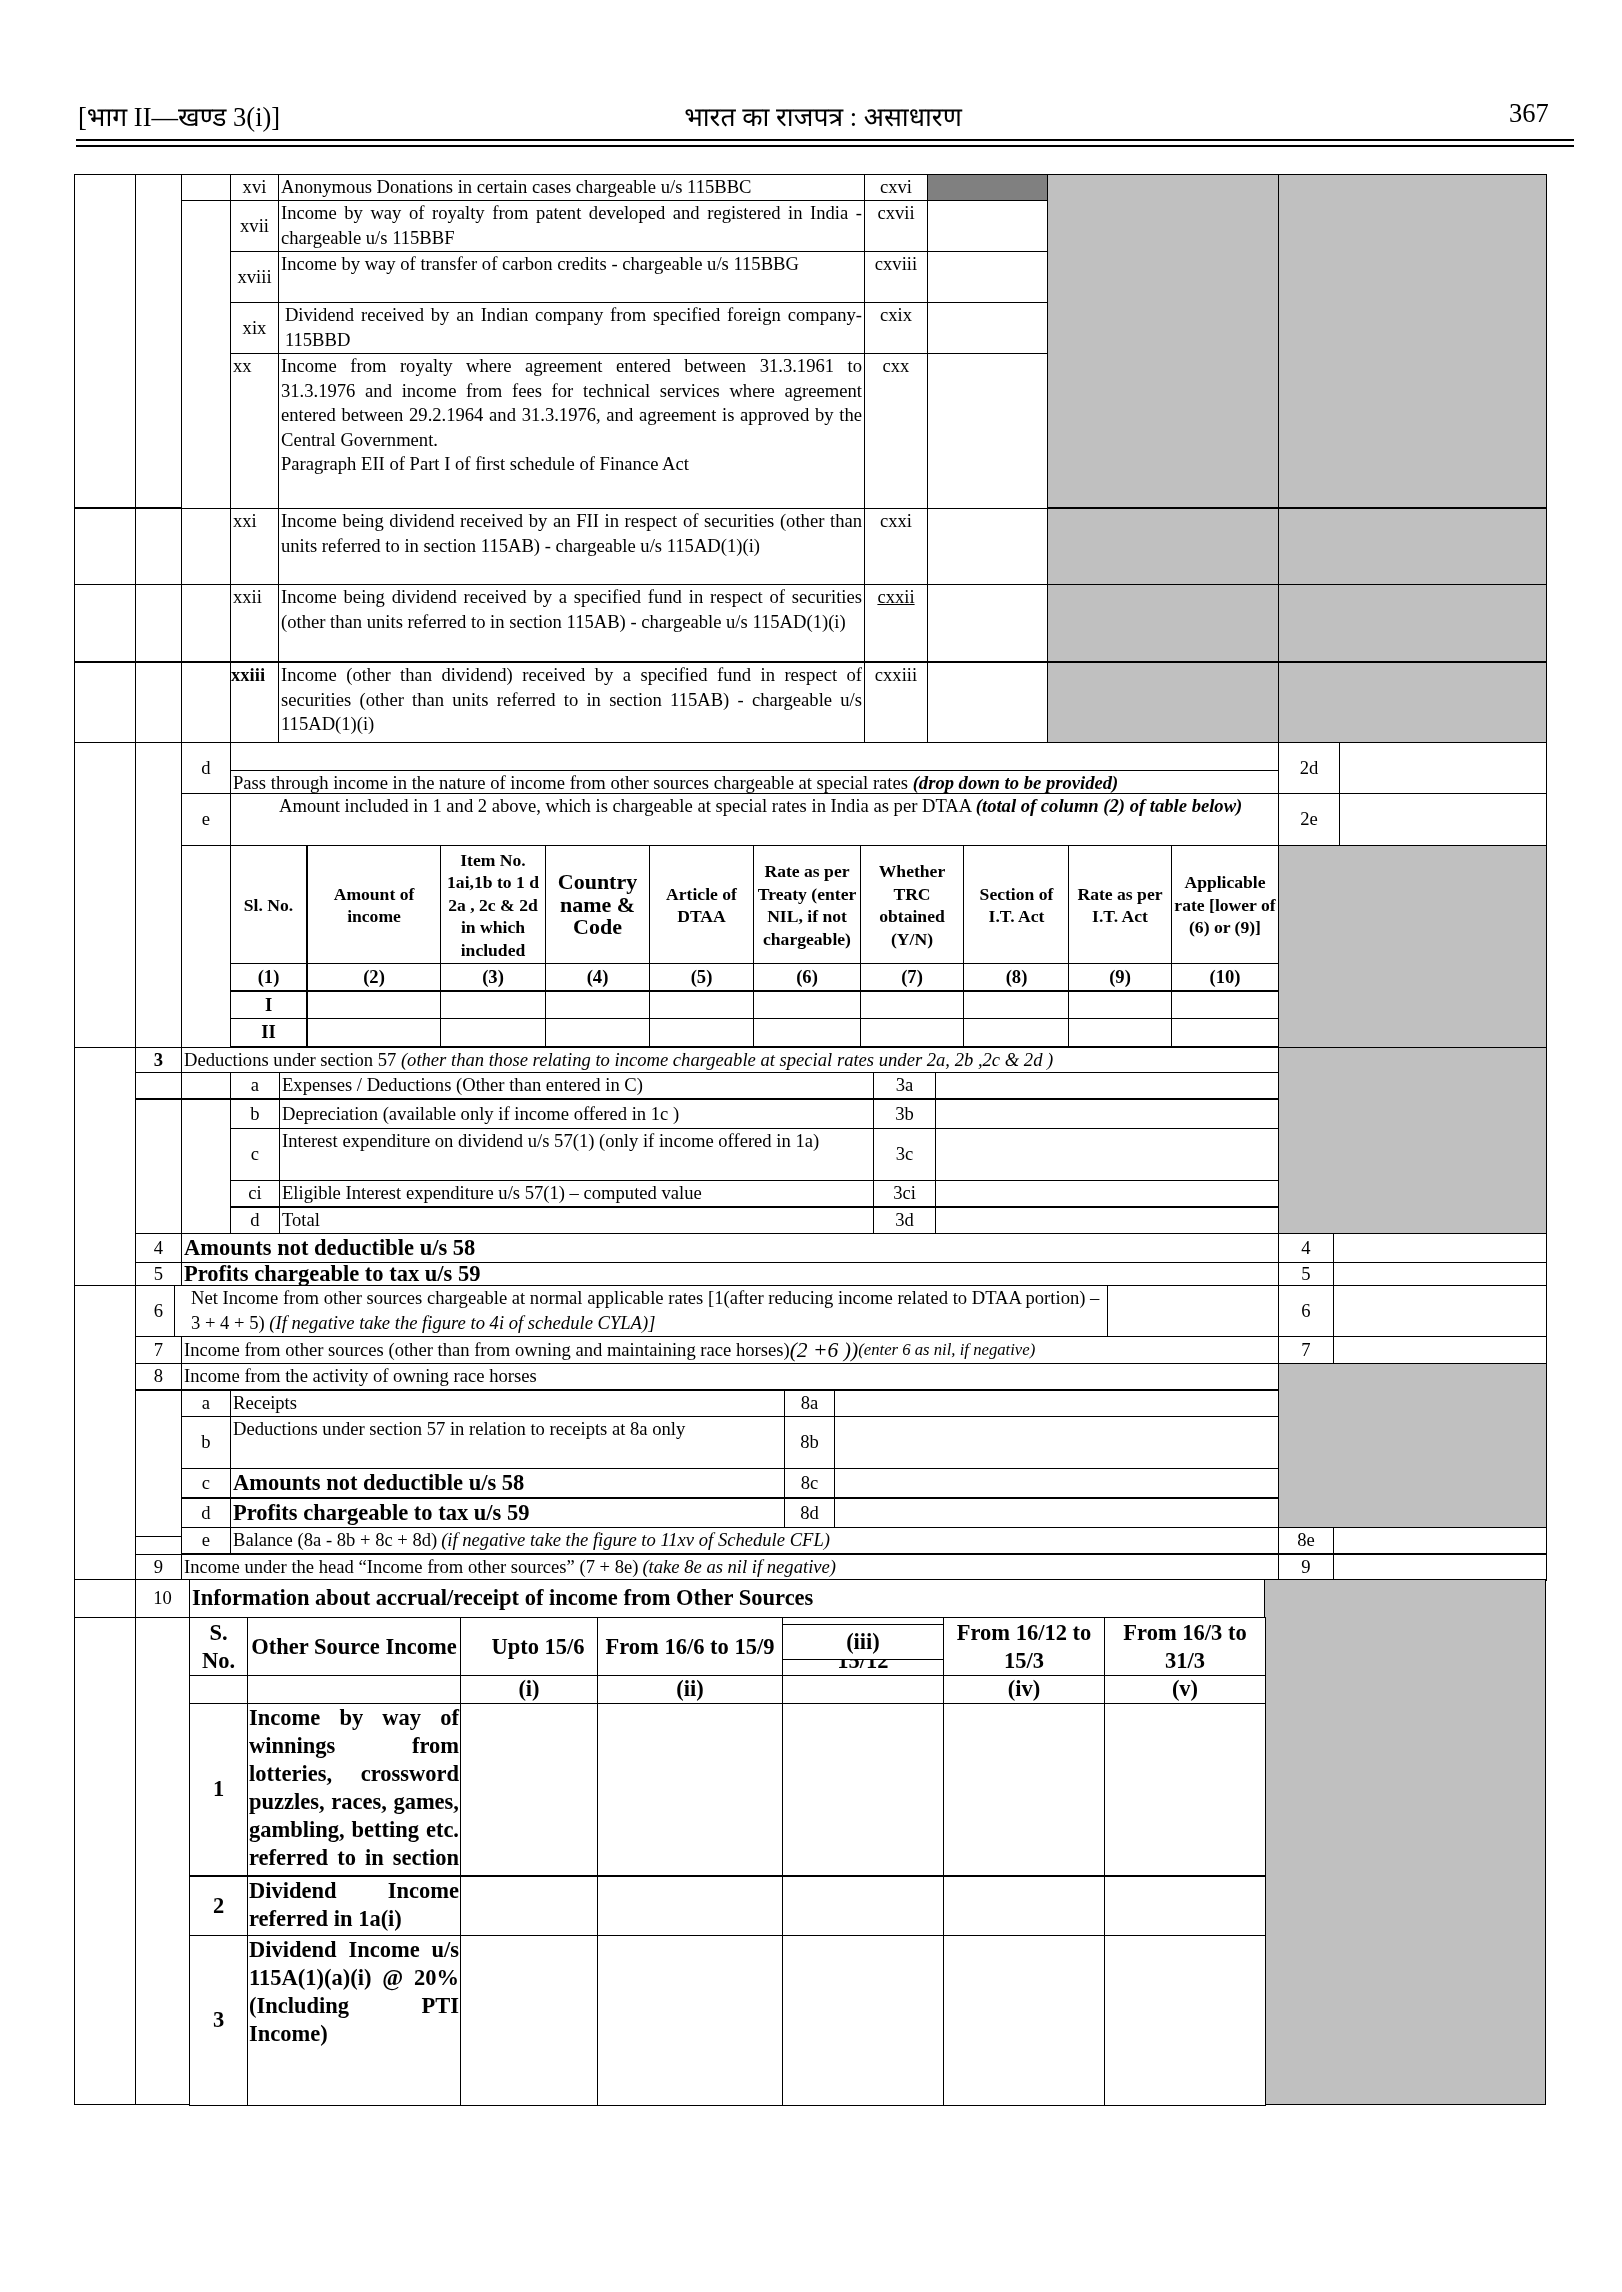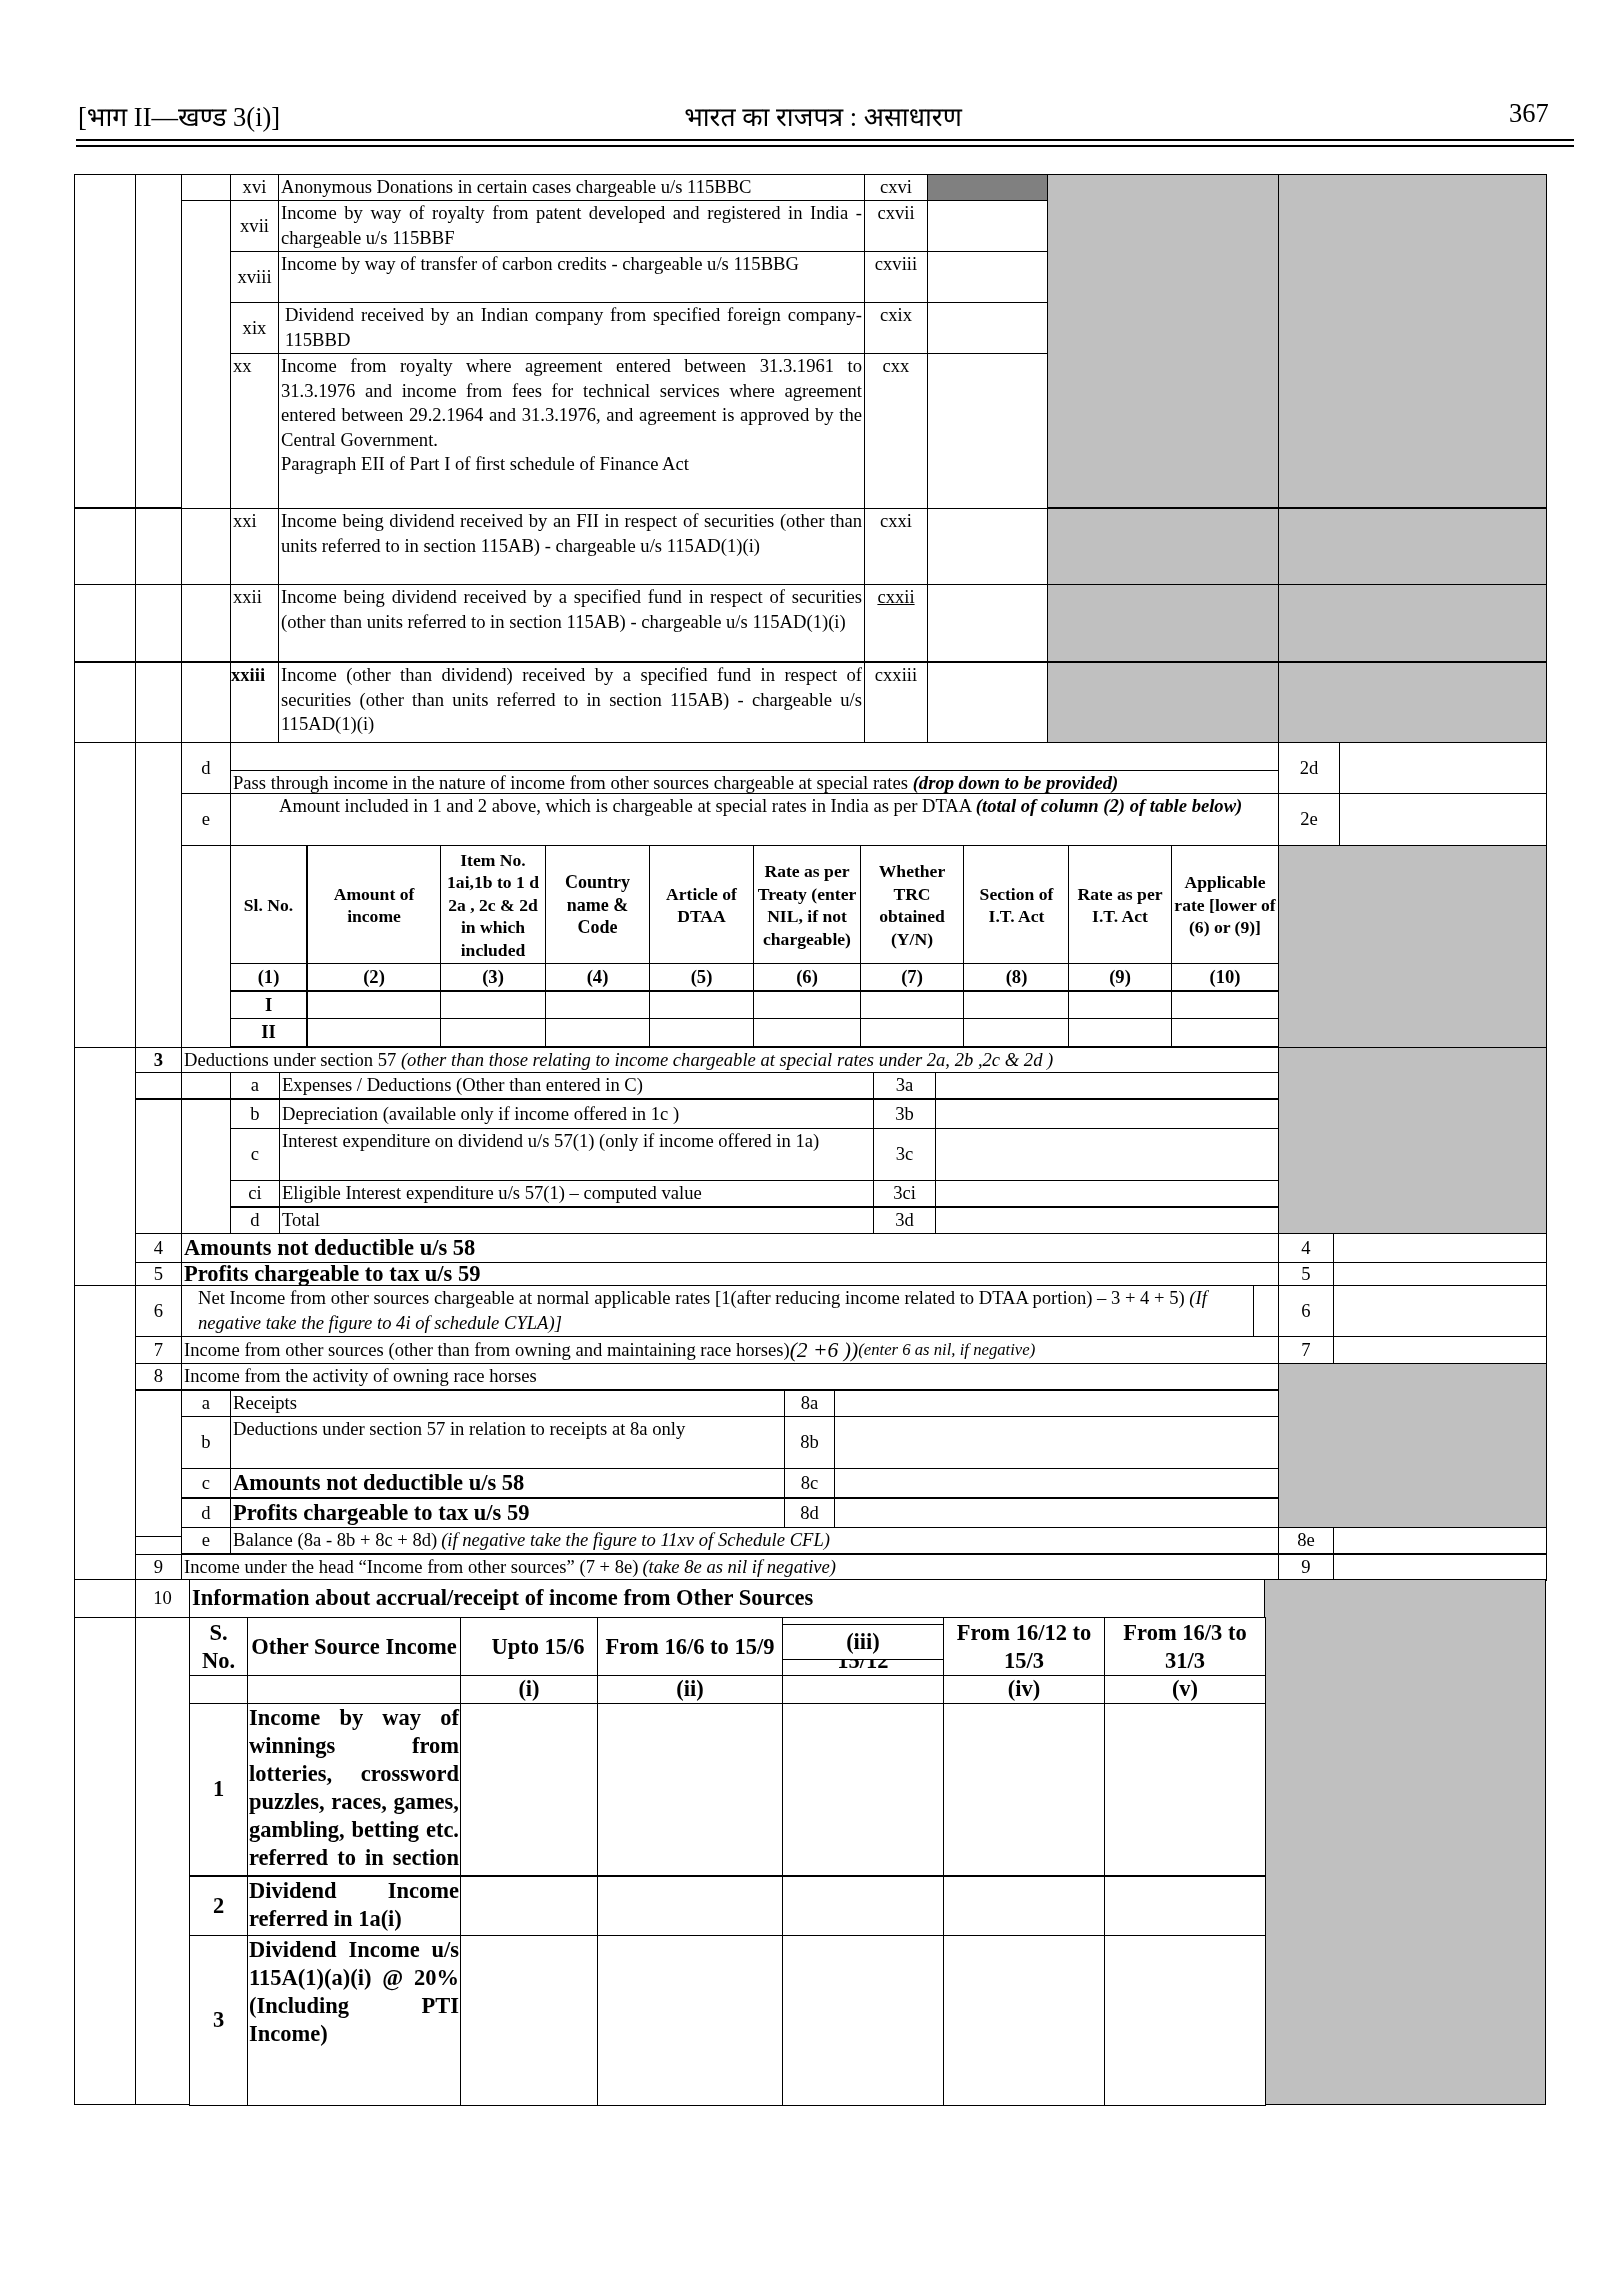--- a/index.html
+++ b/index.html
@@ -108,21 +108,21 @@
 <div class="c" style="left:1339px;top:793px;width:208px;height:53px;"></div>
 
 <div class="c" style="left:181px;top:845px;width:50px;height:203px;"></div>
 <div class="c g" style="left:1278px;top:845px;width:269px;height:203px;"></div>
 
 <div>
 
   <div class="c ctr b" style="left:230px;top:845px;width:77px;height:120px;font-size:17.6px;line-height:22.5px;">Sl. No.</div>
   <div class="c ctr b" style="left:307px;top:845px;width:134px;height:120px;font-size:17.6px;line-height:22.5px;">Amount of income</div>
   <div class="c ctr b" style="left:440px;top:845px;width:106px;height:120px;font-size:17.6px;line-height:22.5px;padding:0;">Item No. 1ai,1b to 1 d 2a , 2c &amp; 2d in which included</div>
-  <div class="c ctr b" style="left:545px;top:845px;width:105px;height:120px;font-size:18px;line-height:22.5px;">Country name &amp; Code</div>
+  <div class="c ctr b" style="left:545px;top:845px;width:105px;height:120px;font-size:22px;line-height:22.5px;">Country name &amp; Code</div>
   <div class="c ctr b" style="left:649px;top:845px;width:105px;height:120px;font-size:17.6px;line-height:22.5px;">Article of DTAA</div>
   <div class="c ctr b" style="left:753px;top:845px;width:108px;height:120px;font-size:17.6px;line-height:22.5px;padding:0;">Rate as per Treaty (enter NIL, if not chargeable)</div>
   <div class="c ctr b" style="left:860px;top:845px;width:104px;height:120px;font-size:17.6px;line-height:22.5px;">Whether TRC obtained (Y/N)</div>
   <div class="c ctr b" style="left:963px;top:845px;width:107px;height:120px;font-size:17.6px;line-height:22.5px;">Section of I.T. Act</div>
   <div class="c ctr b" style="left:1068px;top:845px;width:104px;height:120px;font-size:17.6px;line-height:22.5px;padding:0;">Rate as per I.T. Act</div>
   <div class="c ctr b" style="left:1171px;top:845px;width:108px;height:120px;font-size:17.6px;line-height:22.5px;padding:0;">Applicable rate [lower of (6) or (9)]</div>
 
   <div class="c ctr b" style="left:230px;top:963px;width:77px;height:28px;">(1)</div>
   <div class="c ctr b" style="left:307px;top:963px;width:134px;height:28px;">(2)</div>
   <div class="c ctr b" style="left:440px;top:963px;width:106px;height:28px;">(3)</div>
@@ -200,21 +200,21 @@
 <div class="c" style="left:1333px;top:1233px;width:214px;height:30px;"></div>
 
 <div class="c ctr" style="left:135px;top:1262px;width:47px;height:23.5px;">5</div>
 <div class="c vc b big" style="left:181px;top:1262px;width:1098px;height:23.5px;">Profits chargeable to tax u/s 59</div>
 <div class="c ctr" style="left:1278px;top:1262px;width:56px;height:23.5px;">5</div>
 <div class="c" style="left:1333px;top:1262px;width:214px;height:23.5px;"></div>
 
 <div class="c" style="left:74px;top:1285px;width:62px;height:305px;"></div>
 
 <div class="c ctr" style="left:135px;top:1285px;width:47px;height:52px;">6</div>
-<div class="c" style="left:181px;top:1285px;width:1073px;height:52px;padding-left:16px;"><span>Net Income from other sources chargeable at normal applicable rates [1(after reducing income related to DTAA portion) – 3 + 4 + 5) </span><span class="it">(If negative take the figure to 4i of schedule CYLA)]</span></div>
+<div class="c" style="left:174px;top:1285px;width:934px;height:52px;padding-left:16px;"><span>Net Income from other sources chargeable at normal applicable rates [1(after reducing income related to DTAA portion) – 3 + 4 + 5) </span><span class="it">(If negative take the figure to 4i of schedule CYLA)]</span></div>
 <div class="c ctr" style="left:1278px;top:1285px;width:56px;height:52px;">6</div>
 <div class="c" style="left:1333px;top:1285px;width:214px;height:52px;"></div>
 
 <div class="c ctr" style="left:135px;top:1336px;width:47px;height:28px;">7</div>
 <div class="c vc" style="left:181px;top:1336px;width:1098px;height:28px;white-space:nowrap;">
       <span>Income from other sources (other than from owning and maintaining race horses) </span>
       <span class="it big" style="font-size:21.6px;">(2 +6 ))</span>
       <span class="it" style="font-size:16.7px;"> (enter 6 as nil, if negative)</span>
     </div>
 <div class="c ctr" style="left:1278px;top:1336px;width:56px;height:28px;">7</div>

